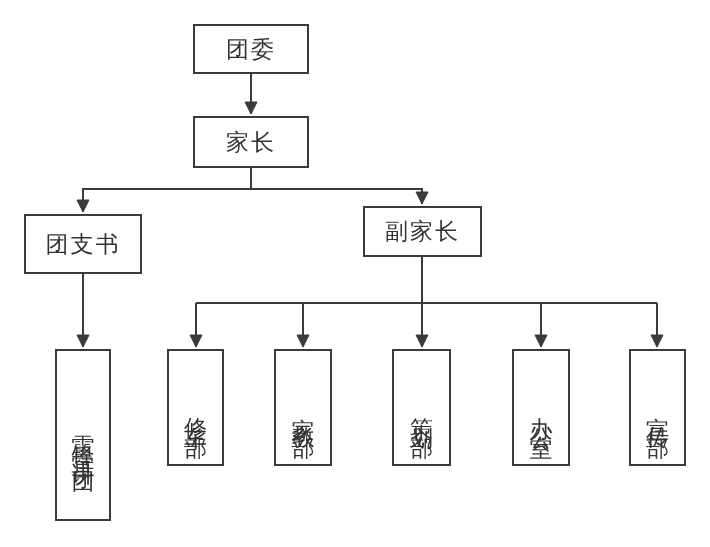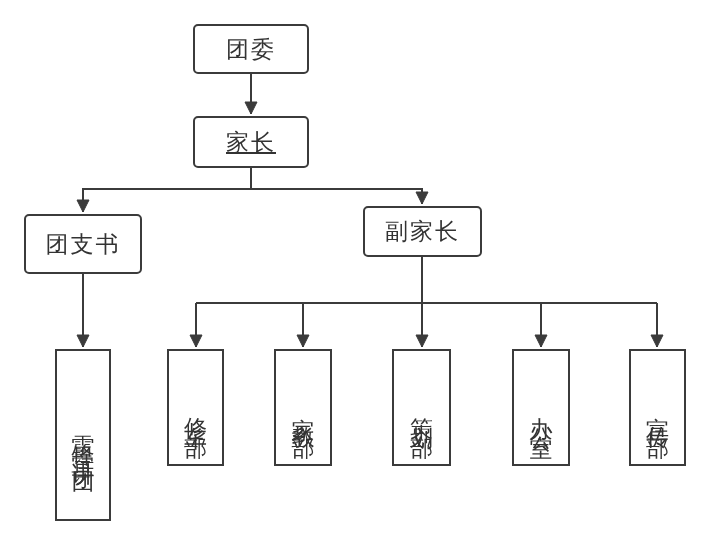--- a/index.html
+++ b/index.html
@@ -28,21 +28,21 @@
     border: 2px solid #3b3b3b;
     background: #ffffff;
     display: flex;
     align-items: center;
     justify-content: center;
     color: #333333;
     font-size: 23px;
     line-height: 1;
   }
   .node.rounded {
-    border-radius: 5px;
+    border-radius: 0;
   }
   .node.vertical span {
     writing-mode: vertical-rl;
     text-orientation: upright;
     letter-spacing: 9px;
     white-space: nowrap;
     
     margin-bottom: -9px;
   }
   .node span {
@@ -78,21 +78,21 @@
       <path d="M303,303 L303,347" marker-end="url(#arrow)"></path>
       <path d="M541,303 L541,347" marker-end="url(#arrow)"></path>
       <path d="M657,303 L657,347" marker-end="url(#arrow)"></path>
     </g>
   </svg>
 
   <div class="node rounded" style="left:193px; top:24px; width:116px; height:50px;">
     <span>团委</span>
   </div>
 
-  <div class="node rounded" style="left:193px; top:116px; width:116px; height:52px;text-decoration:underline;">
+  <div class="node rounded" style="left:193px; top:116px; width:116px; height:52px;">
     <span>家长</span>
   </div>
 
   <div class="node rounded" style="left:24px; top:214px; width:118px; height:60px;">
     <span>团支书</span>
   </div>
 
   <div class="node rounded" style="left:363px; top:206px; width:119px; height:51px;">
     <span>副家长</span>
   </div>

